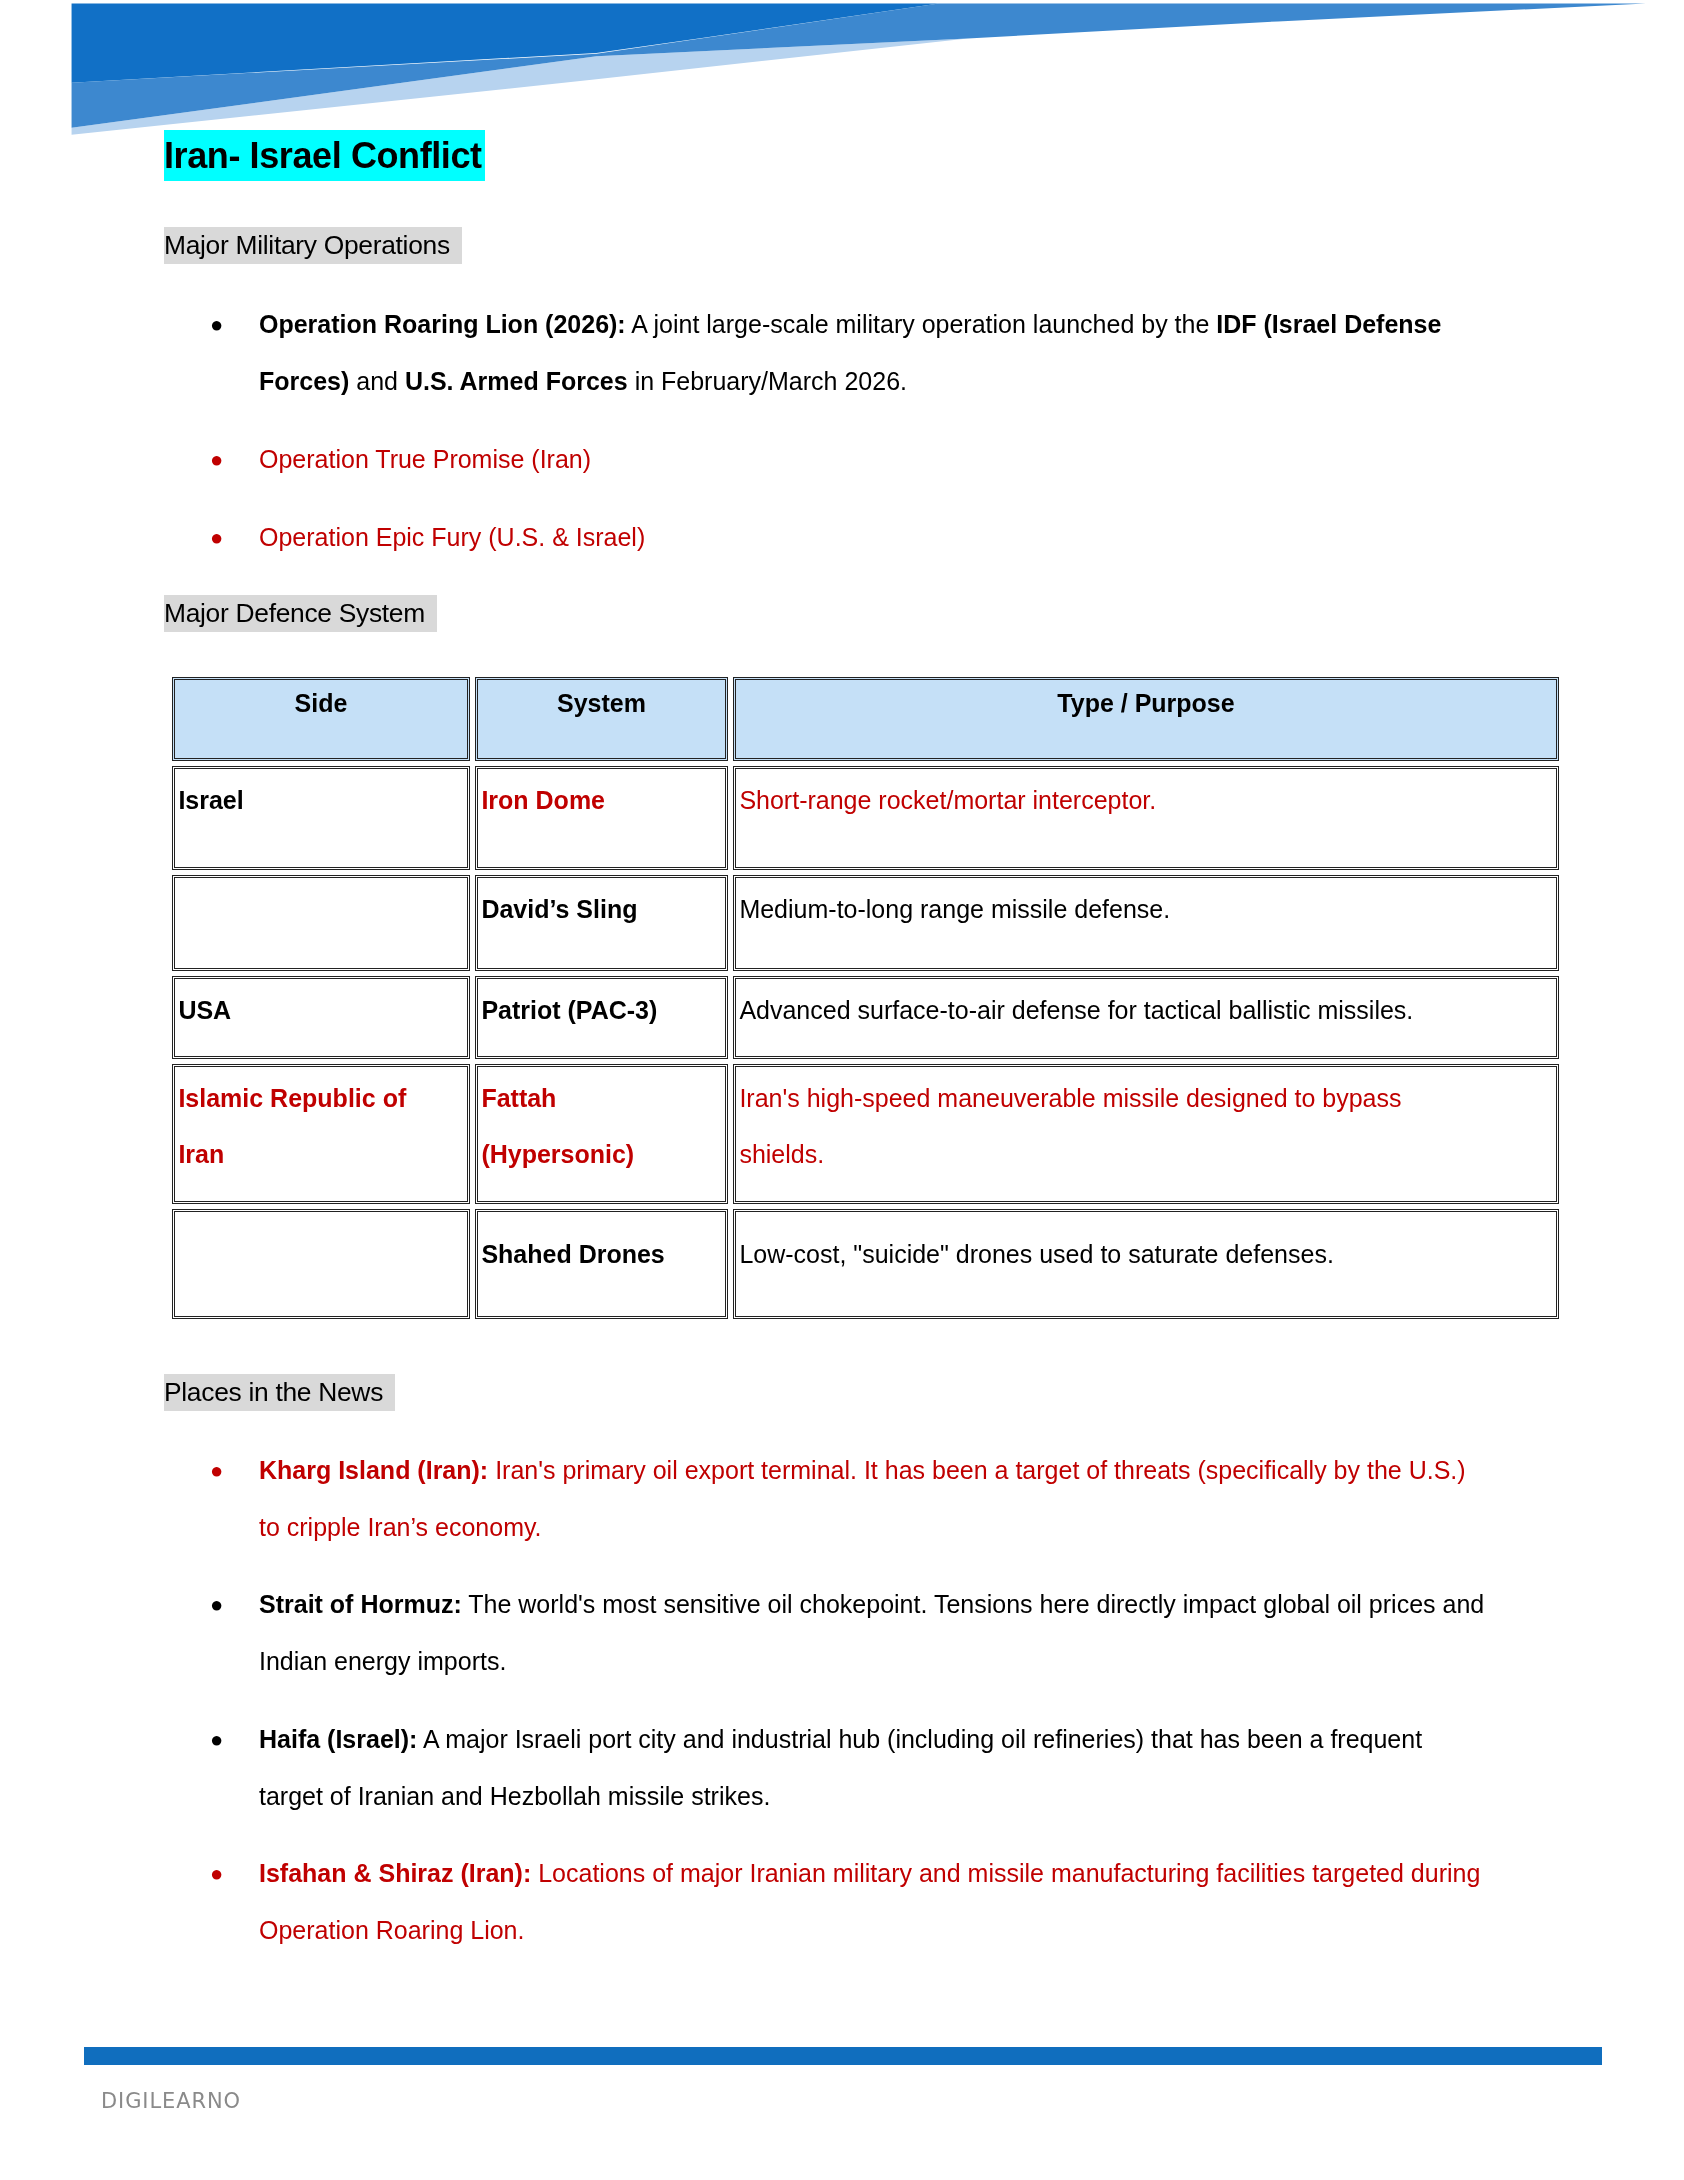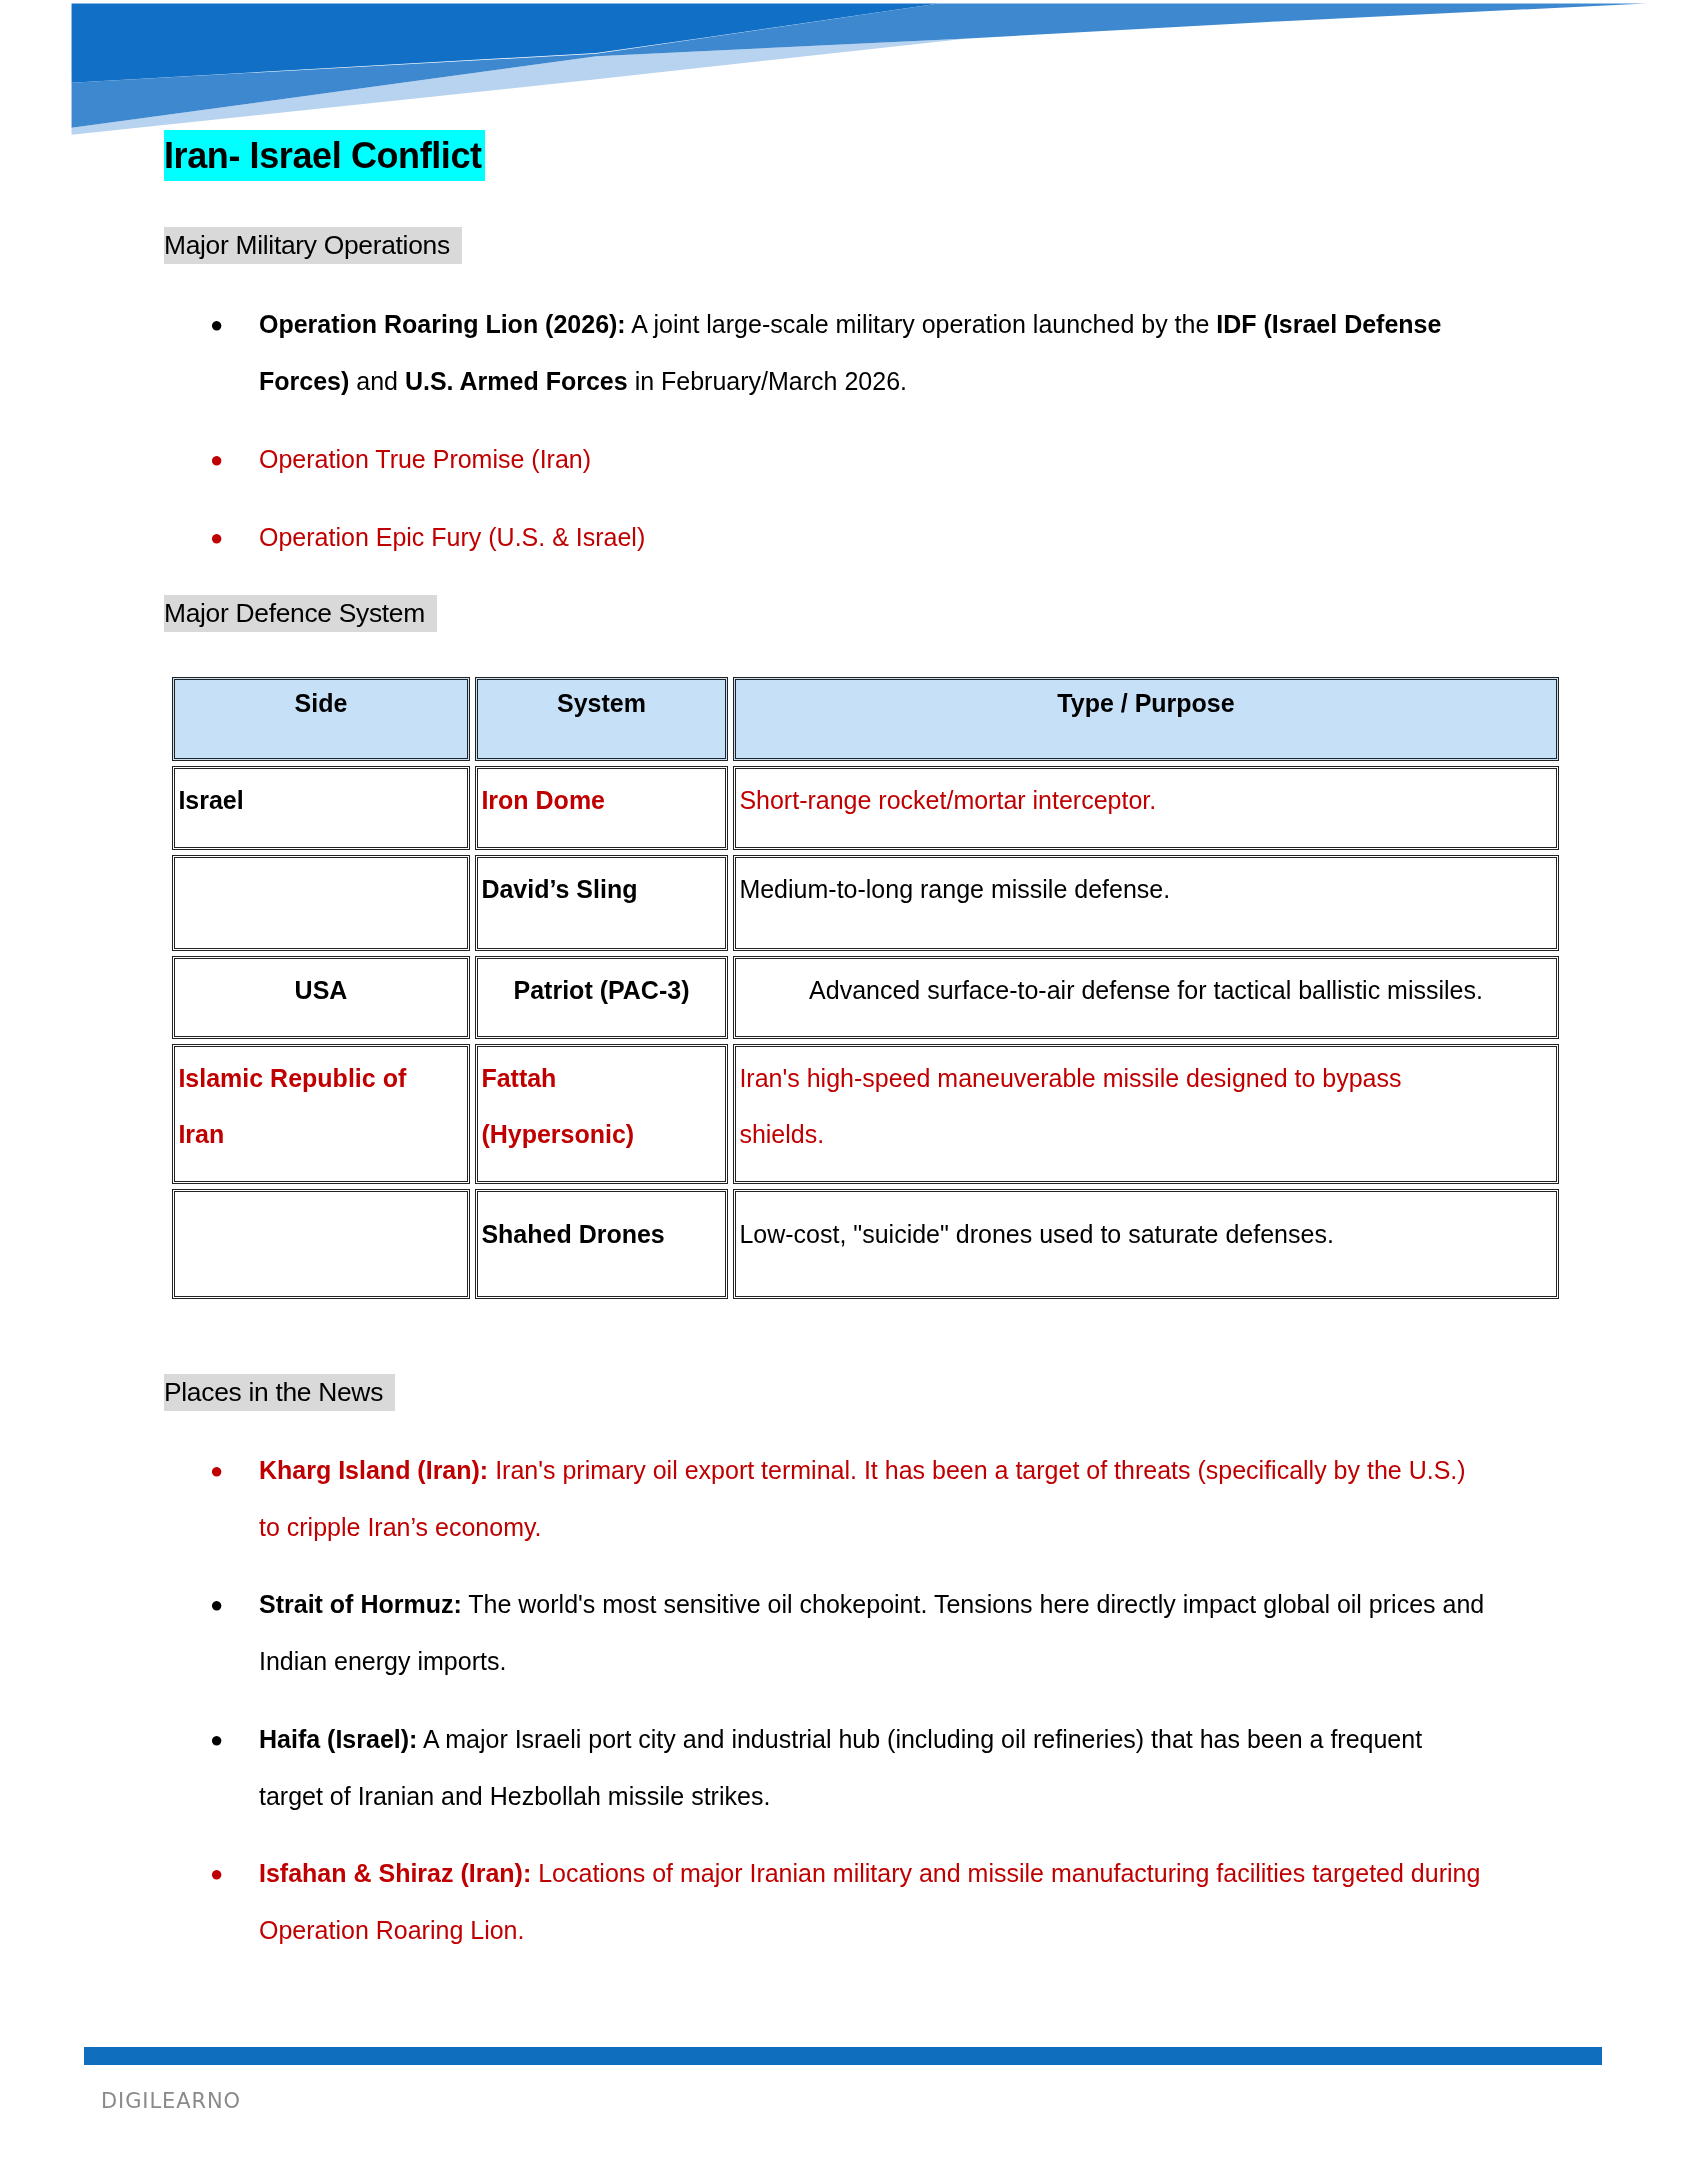--- a/index.html
+++ b/index.html
@@ -57,31 +57,31 @@
 
 <table class="defence">
   <thead>
     <tr style="height:84px;">
       <th class="c1">Side</th>
       <th class="c2">System</th>
       <th class="c3">Type / Purpose</th>
     </tr>
   </thead>
   <tbody>
-    <tr style="height:84px;">
+    <tr style="height:104px;">
       <td class="c1 bold">Israel</td>
       <td class="c2 bold red">Iron Dome</td>
       <td class="c3 red">Short-range rocket/mortar interceptor.</td>
     </tr>
     <tr style="height:96px;">
       <td class="c1 bold"></td>
       <td class="c2 bold">David’s Sling</td>
       <td class="c3">Medium-to-long range missile defense.</td>
     </tr>
-    <tr style="height:83px;text-align:center;">
+    <tr style="height:83px;">
       <td class="c1 bold">USA</td>
       <td class="c2 bold">Patriot (PAC-3)</td>
       <td class="c3">Advanced surface-to-air defense for tactical ballistic missiles.</td>
     </tr>
     <tr style="height:140px;">
       <td class="c1 bold red" style="padding-right:37px;">Islamic Republic of Iran</td>
       <td class="c2 bold red" style="padding-right:34px;">Fattah (Hypersonic)</td>
       <td class="c3 red" style="padding-right:85px;">Iran's high-speed maneuverable missile designed to bypass shields.</td>
     </tr>
     <tr style="height:110px;">

